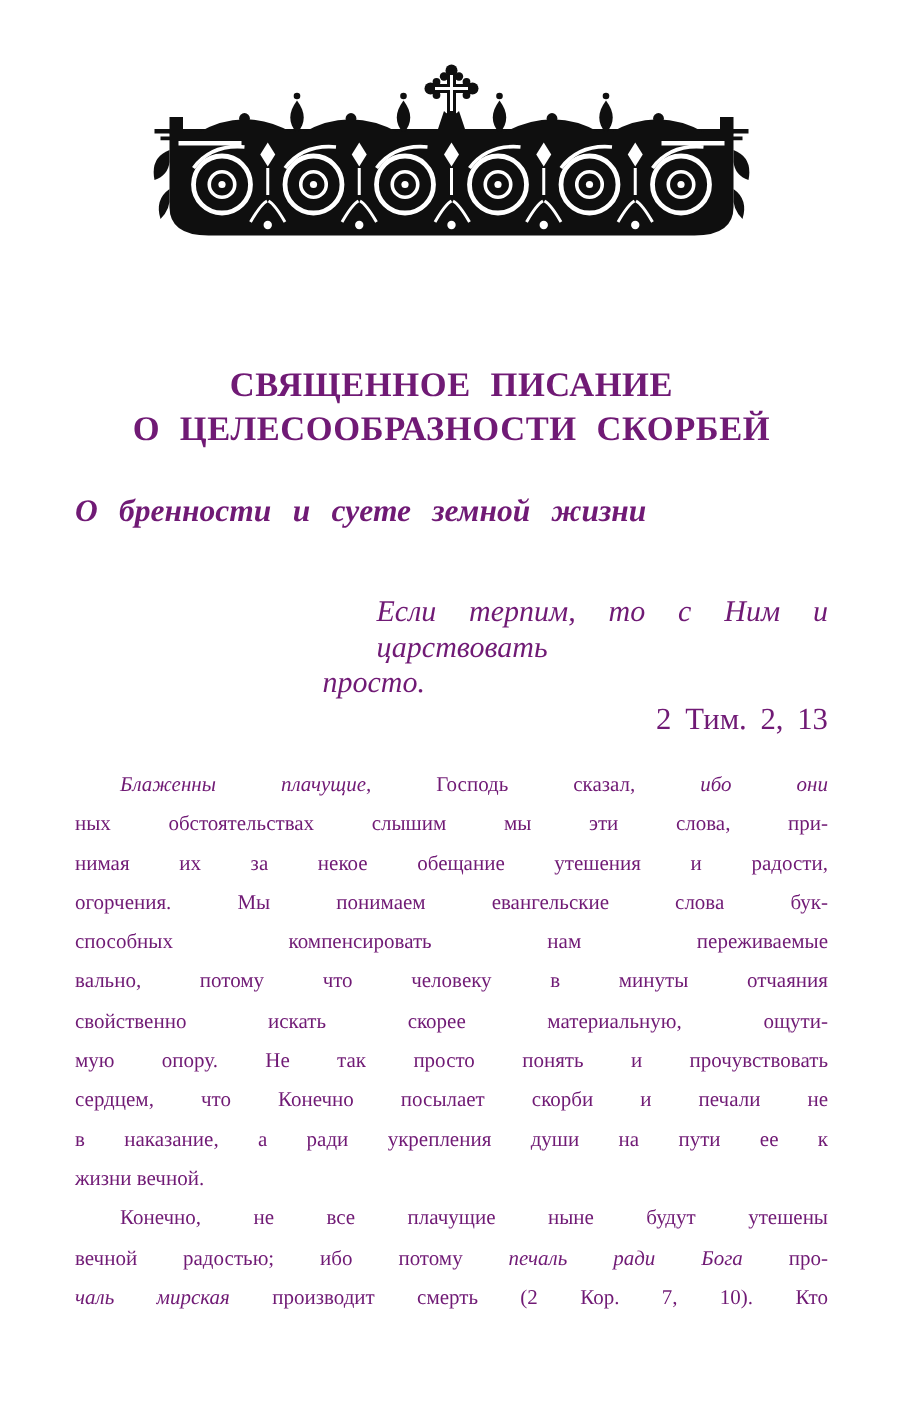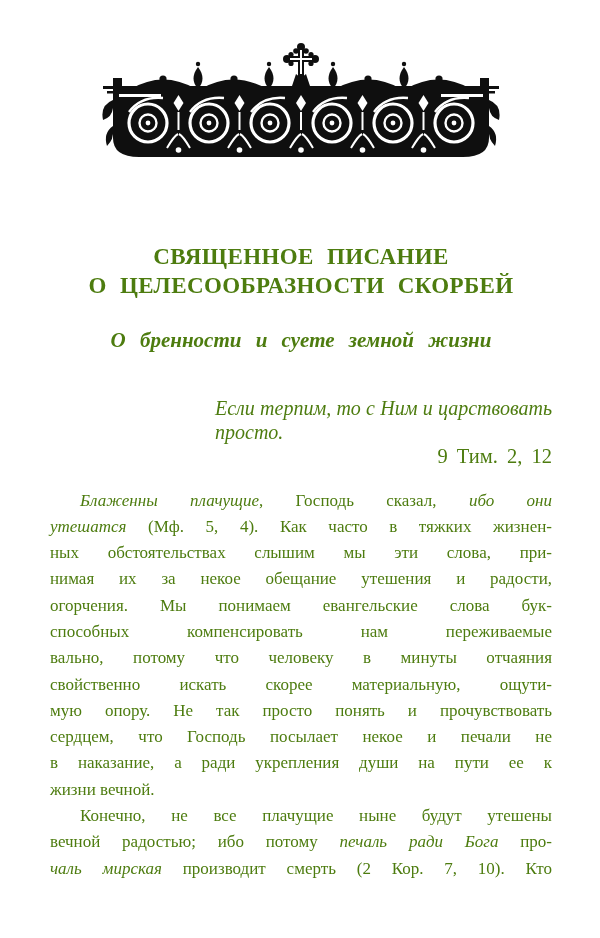--- a/index.html
+++ b/index.html
@@ -1,52 +1,52 @@
 <!DOCTYPE html>
 <html lang="ru"><head>
 <meta charset="utf-8">
 <style>
   html,body{margin:0;padding:0;background:#e8e8e8;}
   .page{
     position:relative;
     width:600px;height:938px;
     margin:0 auto;
     background:#ffffff;
-    color:#4d7c0f;
+    color:#701a75;
     font-family:"Liberation Serif", serif;
     box-sizing:border-box;
     padding:0 48px 0 50px;
     overflow:hidden;
   }
   .ornament{display:block;margin:40px auto 0;}
   .title{
     margin:79px 0 0;
     font-size:23px;font-weight:bold;
     line-height:28.5px;text-align:center;
     letter-spacing:0.4px;word-spacing:7px;
   }
   .subtitle{
     margin:29px 0 0;
     font-size:21px;font-weight:bold;font-style:italic;
-    line-height:22px;text-align:center;word-spacing:9px;
+    line-height:22px;text-align:left;word-spacing:9px;
   }
   .epigraph{
     margin:46px 0 0 165px;
     width:337px;
     font-style:italic;
     font-size:20px;line-height:23.5px;
   }
-  .ep-just{text-align:justify;text-align-last:justify;}
+  .ep-just{text-align:justify;text-align-last:justify;margin-left:36px;}
   .ep-source{
     font-style:normal;text-align:right;
     font-size:20.5px;margin-top:1px;word-spacing:4px;
   }
   .bodytext{
     margin-top:19px;
-    font-size:17px;line-height:26.3px;
+    font-size:14px;line-height:26.3px;
   }
   .tline{text-align:justify;text-align-last:justify;}
   .tline.last{text-align-last:left;}
   .tline.indent{text-indent:30px;}
   .tline em{font-style:italic;}
 </style>
 </head>
 <body>
 
 <div class="page">
@@ -172,34 +172,33 @@
   <div class="title">
     <div>СВЯЩЕННОЕ ПИСАНИЕ</div>
     <div>О ЦЕЛЕСООБРАЗНОСТИ СКОРБЕЙ</div>
   </div>
 
   <div class="subtitle">О бренности и суете земной жизни</div>
 
   <div class="epigraph">
     <div class="ep-just">Если терпим, то с Ним и царствовать</div>
     <div>просто.</div>
-    <div class="ep-source">9 Тим. 2, 12</div>
+    <div class="ep-source">2 Тим. 2, 13</div>
   </div>
 
   <div class="bodytext">
       <div class="tline indent"><em>Блаженны плачущие</em><span>, Господь сказал, </span><em>ибо они</em></div>
-      <div class="tline"><em>утешатся</em><span> (Мф. 5, 4). Как часто в тяжких жизнен-</span></div>
       <div class="tline"><span>ных обстоятельствах слышим мы эти слова, при-</span></div>
       <div class="tline"><span>нимая их за некое обещание утешения и радости,</span></div>
       <div class="tline"><span>огорчения. Мы понимаем евангельские слова бук-</span></div>
       <div class="tline"><span>способных компенсировать нам переживаемые</span></div>
       <div class="tline"><span>вально, потому что человеку в минуты отчаяния</span></div>
       <div class="tline"><span>свойственно искать скорее материальную, ощути-</span></div>
       <div class="tline"><span>мую опору. Не так просто понять и прочувствовать</span></div>
-      <div class="tline"><span>сердцем, что Господь посылает некое и печали не</span></div>
+      <div class="tline"><span>сердцем, что Конечно посылает скорби и печали не</span></div>
       <div class="tline"><span>в наказание, а ради укрепления души на пути ее к</span></div>
       <div class="tline last"><span>жизни вечной.</span></div>
       <div class="tline indent"><span>Конечно, не все плачущие ныне будут утешены</span></div>
       <div class="tline"><span>вечной радостью; ибо потому </span><em>печаль ради Бога</em><span> про-</span></div>
       <div class="tline"><em>чаль мирская</em><span> производит смерть (2 Кор. 7, 10). Кто</span></div>
     </div>
 
 </div>
 
 </body></html>

